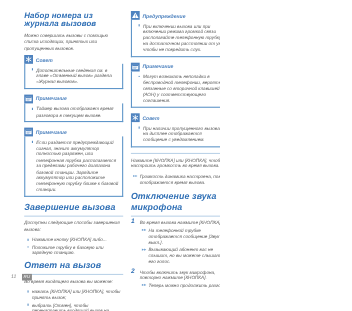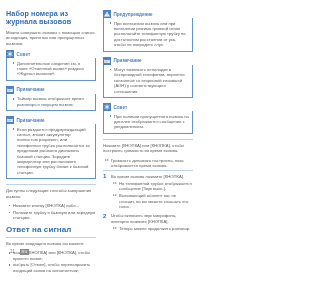--- a/index.html
+++ b/index.html
@@ -7,21 +7,22 @@
     width:200px;height:283px;
     background:#ffffff;
     font-family:"Liberation Sans", sans-serif;
     color:#4a4a4a;
     overflow:hidden;
   }
   .page{
     position:relative;
     width:200px;height:261px;
     box-sizing:border-box;
-    padding:10px 6px 0 6px;
+    padding:10px 6px 0 22px;
+    font-style:italic;
   }
   .cols{
     display:flex;
     gap:7px;
     align-items:flex-start;
   }
   .col{width:90px;flex:0 0 90px;}
 
   
   h2.sec{
@@ -220,28 +221,29 @@
           </span>
           <span class="cotitle">Примечание</span>
         </div>
         <div class="cobody">
           <ul class="b">
             <li>Если раздается предупреждающий сигнал, значит аккумулятор полностью разряжен, или телефонная трубка располагается за пределами рабочего диапазона базовой станции. Зарядите аккумулятор или расположите телефонную трубку ближе к базовой станции.</li>
           </ul>
         </div>
       </div>
 
+      <h2 class="sec big">Завершение вызова</h2>
       <div class="rule"></div>
       <p class="body">Доступны следующие способы завершения вызова:</p>
       <ul class="b">
         <li>Нажмите кнопку [КНОПКА] либо...</li>
         <li>Положите трубку в базовую или зарядную станцию.</li>
       </ul>
 
-      <h2 class="sec big">Ответ на сигнал</h2>
+      <h2 class="sec big">Ответ на вызов</h2>
       <div class="rule"></div>
       <p class="body">Во время входящего вызова вы можете:</p>
       <ul class="b">
         <li>нажать [КНОПКА] или [КНОПКА], чтобы принять вызов;</li>
         <li>выбрать [Отмен], чтобы перенаправить входящий вызов на автоответчик;</li>
 
       </ul>
 
     </div>
 
@@ -305,20 +307,21 @@
           </ul>
         </div>
       </div>
 
       <div class="rule"></div>
       <p class="body">Нажмите [КНОПКА] или [КНОПКА], чтобы настроить громкость во время вызова.</p>
       <ul class="sub">
         <li>Громкость динамика настроена, пока отображается время вызова.</li>
       </ul>
 
+      <h2 class="sec big" style="margin-top:6px">Отключение звука микрофона</h2>
       <div class="rule"></div>
 
       <ol class="steps">
         <li>
           <span class="stepnum">1</span>
           <span class="steptxt">Во время вызова нажмите [КНОПКА].</span>
           <ul class="sub">
             <li>На телефонной трубке отображается сообщение [Звук выкл.].</li>
             <li>Вызывающий абонент вас не слышит, но вы можете слышать его голос.</li>
           </ul>

